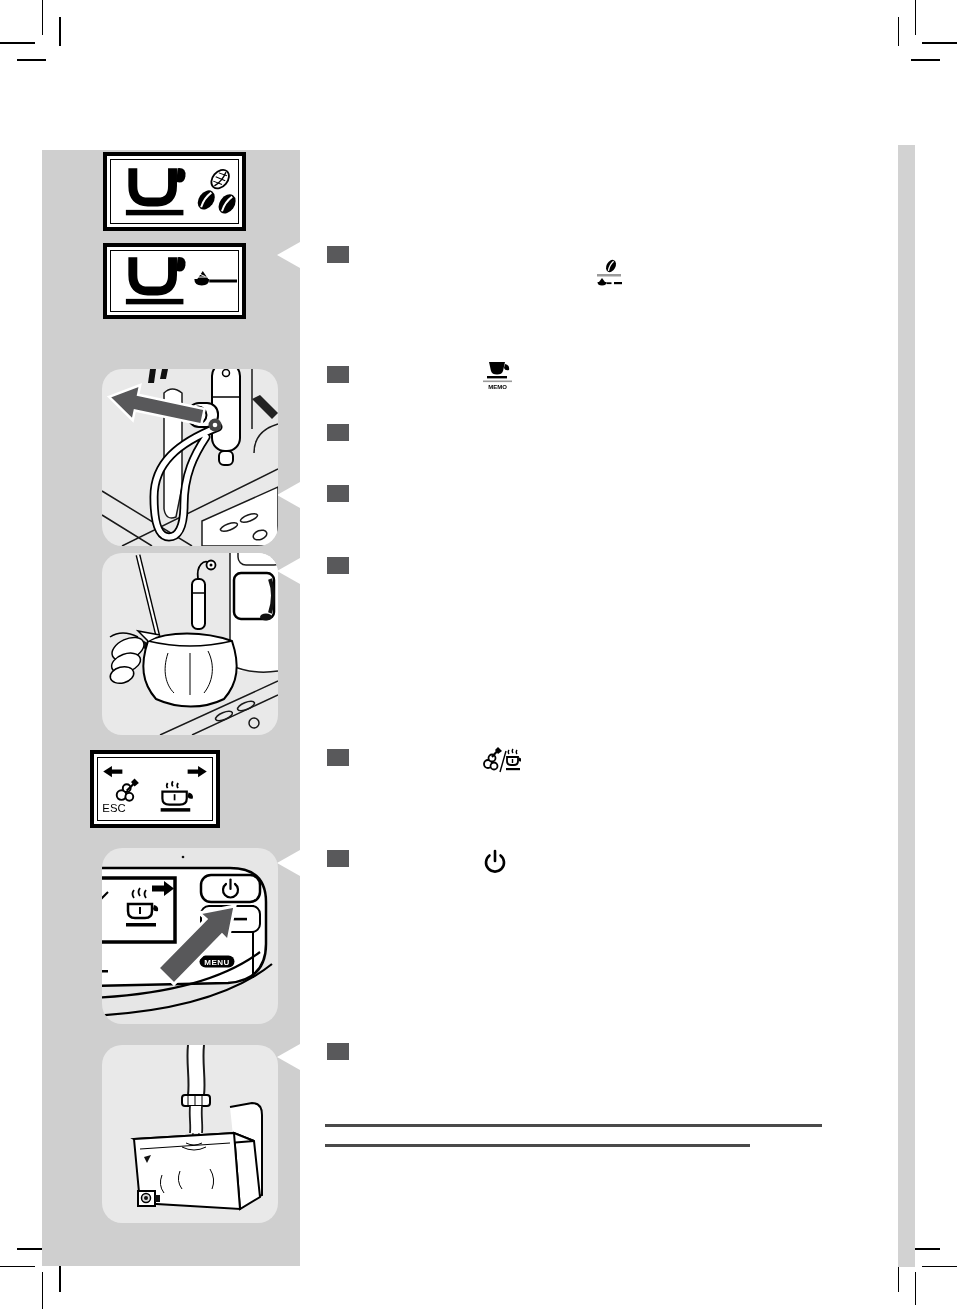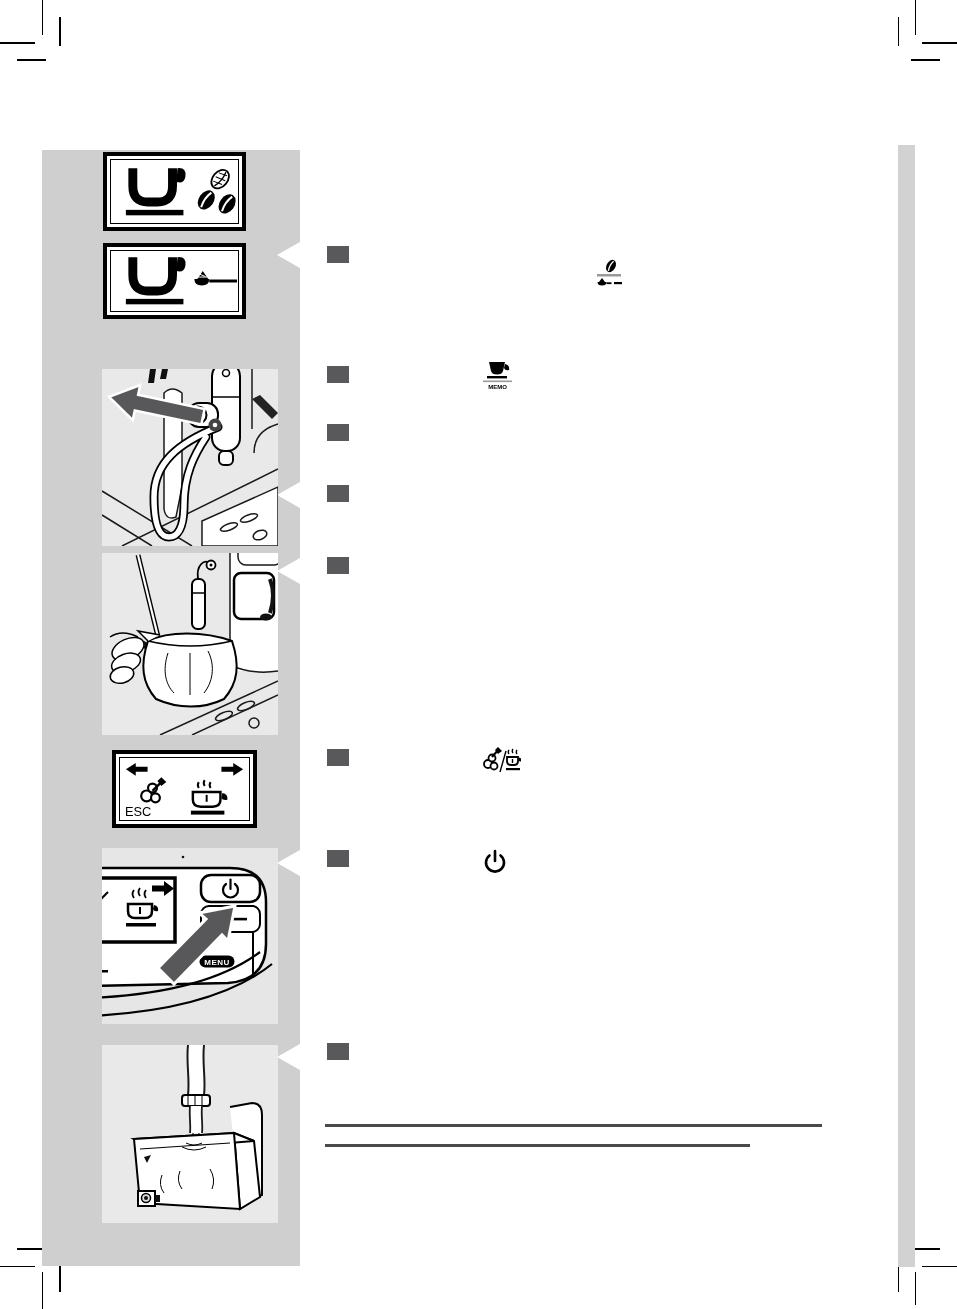--- a/index.html
+++ b/index.html
@@ -6,21 +6,21 @@
   .page{position:relative;width:957px;height:1309px;background:#fff;overflow:hidden;
         font-family:"Liberation Sans", sans-serif;}
   .crop{position:absolute;background:#000;}
   .sidebar{position:absolute;left:42px;top:150px;width:258px;height:1116px;background:#cfcfcf;}
   .edge-tab{position:absolute;left:898px;top:145px;width:17px;height:1122px;background:#d2d2d2;}
   .notch{position:absolute;width:0;height:0;border-top:13px solid transparent;
          border-bottom:13px solid transparent;border-right:23px solid #fff;}
   .lcd{position:absolute;background:#fff;border:4px solid #000;box-sizing:border-box;padding:3px;}
   .lcd-inner{width:100%;height:100%;border:1.5px solid #000;box-sizing:border-box;
              display:flex;align-items:center;justify-content:center;background:#fff;}
-  .illus{position:absolute;background:#e9e9e9;overflow:hidden;}
+  .illus{position:absolute;background:#e9e9e9;overflow:hidden;border-radius:20px;}
   .illus svg, .lcd-inner svg{display:block;}
   .step-marker{position:absolute;width:22px;height:17px;background:#59595b;}
   .rule{position:absolute;height:3px;background:#4a4a4a;}
   .inline-icon{position:absolute;}
 </style>
 </head>
 <body>
 
 <div class="page">
 
@@ -165,21 +165,21 @@
       <path d="M42,88 l7,4 l-7,4 z" fill="#111"></path>
       <g>
         <path d="M46,88 C38,112 40,130 54,146 C76,156 102,156 122,146 C136,130 138,112 130,88 C102,78 66,78 46,88 Z" fill="#fff" stroke="#000" stroke-width="2"></path>
         <path d="M46,88 Q88,98 130,88" stroke="#000" stroke-width="1.5" fill="none"></path>
         <path d="M46,88 L36,78 L58,82" fill="#fff" stroke="#000" stroke-width="1.5"></path>
         <path d="M66,100 C60,118 64,132 72,140 M106,98 C114,114 110,130 102,140 M88,100 V142" stroke="#000" stroke-width="1" fill="none"></path>
       </g>
     </svg>
   </div>
 
-  <div class="lcd" style="left:112px;top:750px;width:145px;height:78px;">
+  <div class="lcd" style="left:90px;top:750px;width:130px;height:78px;">
     <div class="lcd-inner">
       <svg width="131" height="62" viewBox="0 0 131 62">
         <path d="M6,11 L16,4.5 V8.5 H28 V13.5 H16 V17.5 Z" fill="#000"></path>
         <path d="M125,11 L115,4.5 V8.5 H103 V13.5 H115 V17.5 Z" fill="#000"></path>
         <g fill="#fff" stroke="#000" stroke-width="2.2">
           <circle cx="27" cy="38" r="5.5"></circle>
           <circle cx="36" cy="40" r="4.5"></circle>
           <circle cx="33" cy="30" r="4.5"></circle>
           <path d="M44,22 L33,33" fill="none" stroke-width="2.5"></path>
           <polygon points="42,19 47,24 42,28 38,23" fill="#000" stroke="none"></polygon>

